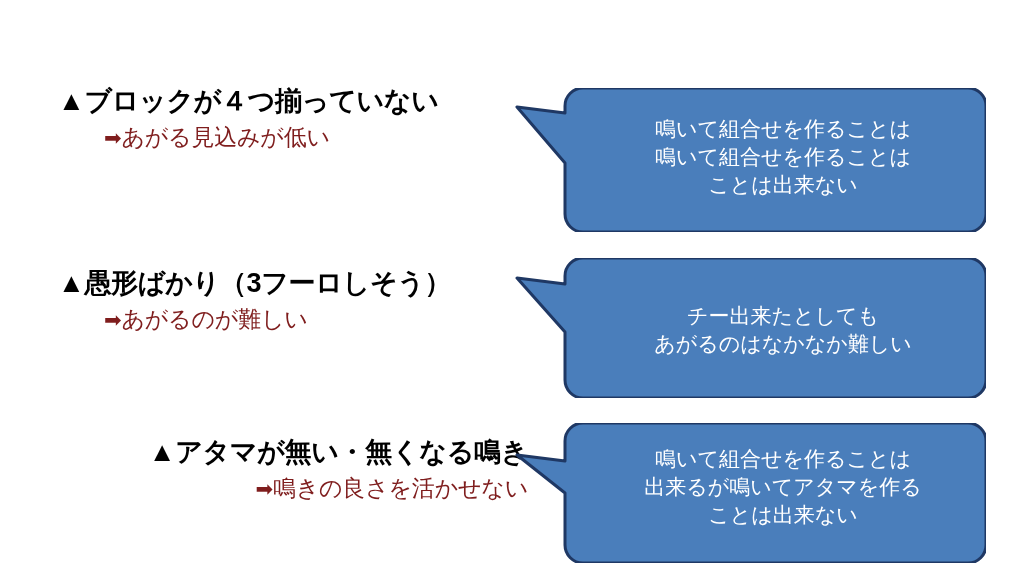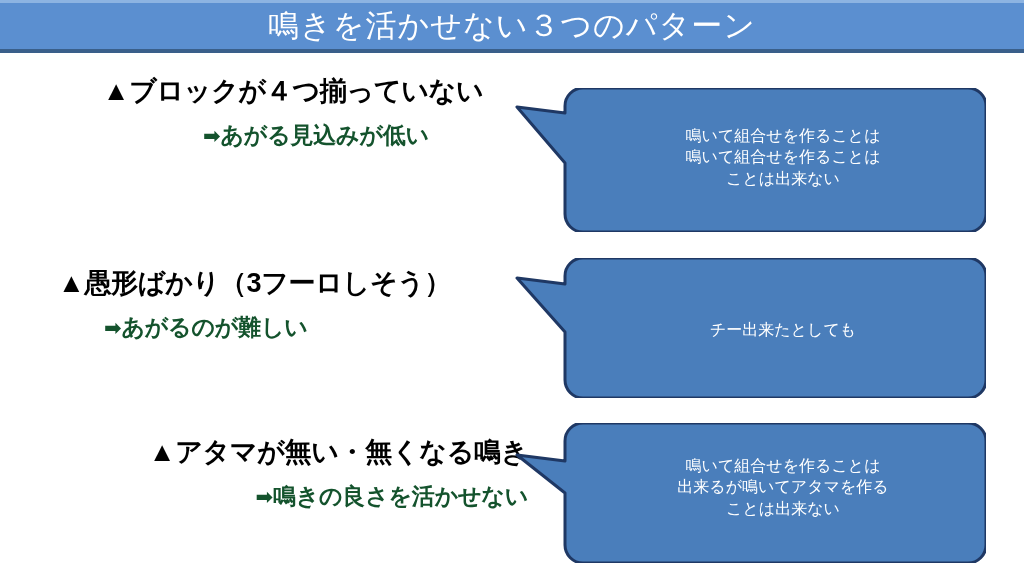--- a/index.html
+++ b/index.html
@@ -52,38 +52,38 @@
     white-space: nowrap;
     transform: translateY(-1px);
   }
 
   
   .point-block {
     position: absolute;
     left: 58px;
     width: 470px;
   }
-  #point-block-0 { top: 76px; text-align: center; }
+  #point-block-0 { top: 86px; }
   #point-block-1 { top: 268px; }
   #point-block-2 { top: 437px; text-align: right; }
 
   .point-heading {
     font-size: 27px;
     font-weight: bold;
     color: #000000;
     line-height: 1.12;
     white-space: nowrap;
     letter-spacing: -0.3px;
   }
   .point-sub {
-    margin-top: 16px;
+    margin-top: 8px;
     margin-left: 46px;
     font-size: 23px;
-    font-weight: 700;
-    color: #14532d;
+    font-weight: 400;
+    color: #7f1d1d;
     line-height: 1.15;
     white-space: nowrap;
     letter-spacing: -0.2px;
   }
   .arrow-glyph {
     font-family: "DejaVu Sans", sans-serif;
     font-size: 21px;
   }
 
   
@@ -94,21 +94,21 @@
     display: block;
   }
   .bubble-text {
     position: absolute;
     inset: 0;
     display: flex;
     flex-direction: column;
     align-items: center;
     justify-content: center;
     color: #ffffff;
-    font-size: 16px;
+    font-size: 21px;
     line-height: 1.33;
     text-align: center;
     pointer-events: none;
   }
   .bubble-line {
     white-space: nowrap;
     display: block;
   }
 
   #bubble-0 { left: 514px; top: 88px;  width: 472px; height: 144px; }
@@ -117,25 +117,20 @@
 
   #bubble-0 .bubble-text { left: 78px; right: 12px; top: 8px; bottom: 14px; }
   #bubble-1 .bubble-text { left: 78px; right: 12px; top: 2px; bottom: 18px; }
   #bubble-2 .bubble-text { left: 78px; right: 12px; top: 4px; bottom: 16px; }
 </style>
 </head>
 <body>
 
 <div id="slide">
 
-  <div id="title-banner">
-    <div class="banner-inner">
-      <span id="title-text">鳴きを活かせない３つのパターン</span>
-    </div>
-  </div>
 
   <div class="point-block" id="point-block-0">
     <div class="point-heading">▲ブロックが４つ揃っていない</div>
     <div class="point-sub"><span class="arrow-glyph">➡</span><span>あがる見込みが低い</span></div>
   </div>
 
   <div class="point-block" id="point-block-1">
     <div class="point-heading">▲愚形ばかり（3フーロしそう）</div>
     <div class="point-sub"><span class="arrow-glyph">➡</span><span>あがるのが難しい</span></div>
   </div>
@@ -155,20 +150,21 @@
       <span class="bubble-line">ことは出来ない</span>
     </div>
   </div>
 
   <div class="bubble" id="bubble-1">
     <svg width="472" height="140" viewBox="0 0 472 140">
       <path d="M 69,0 L 454,0 A 18,18 0 0 1 472,18 L 472,122 A 18,18 0 0 1 454,140 L 69,140 A 18,18 0 0 1 51,122 L 51,74 L 3,20 L 51,26 L 51,18 A 18,18 0 0 1 69,0 Z" fill="#4a7ebb" stroke="#1f3864" stroke-width="3" stroke-linejoin="round"></path>
     </svg>
     <div class="bubble-text">
       <span class="bubble-line">チー出来たとしても</span>
+      <span class="bubble-line">あがるのはなかなか難しい</span>
     </div>
   </div>
 
   <div class="bubble" id="bubble-2">
     <svg width="472" height="140" viewBox="0 0 472 140">
       <path d="M 69,0 L 454,0 A 18,18 0 0 1 472,18 L 472,122 A 18,18 0 0 1 454,140 L 69,140 A 18,18 0 0 1 51,122 L 51,70 L 3,32 L 51,38 L 51,18 A 18,18 0 0 1 69,0 Z" fill="#4a7ebb" stroke="#1f3864" stroke-width="3" stroke-linejoin="round"></path>
     </svg>
     <div class="bubble-text">
       <span class="bubble-line">鳴いて組合せを作ることは</span>
       <span class="bubble-line">出来るが鳴いてアタマを作る</span>

